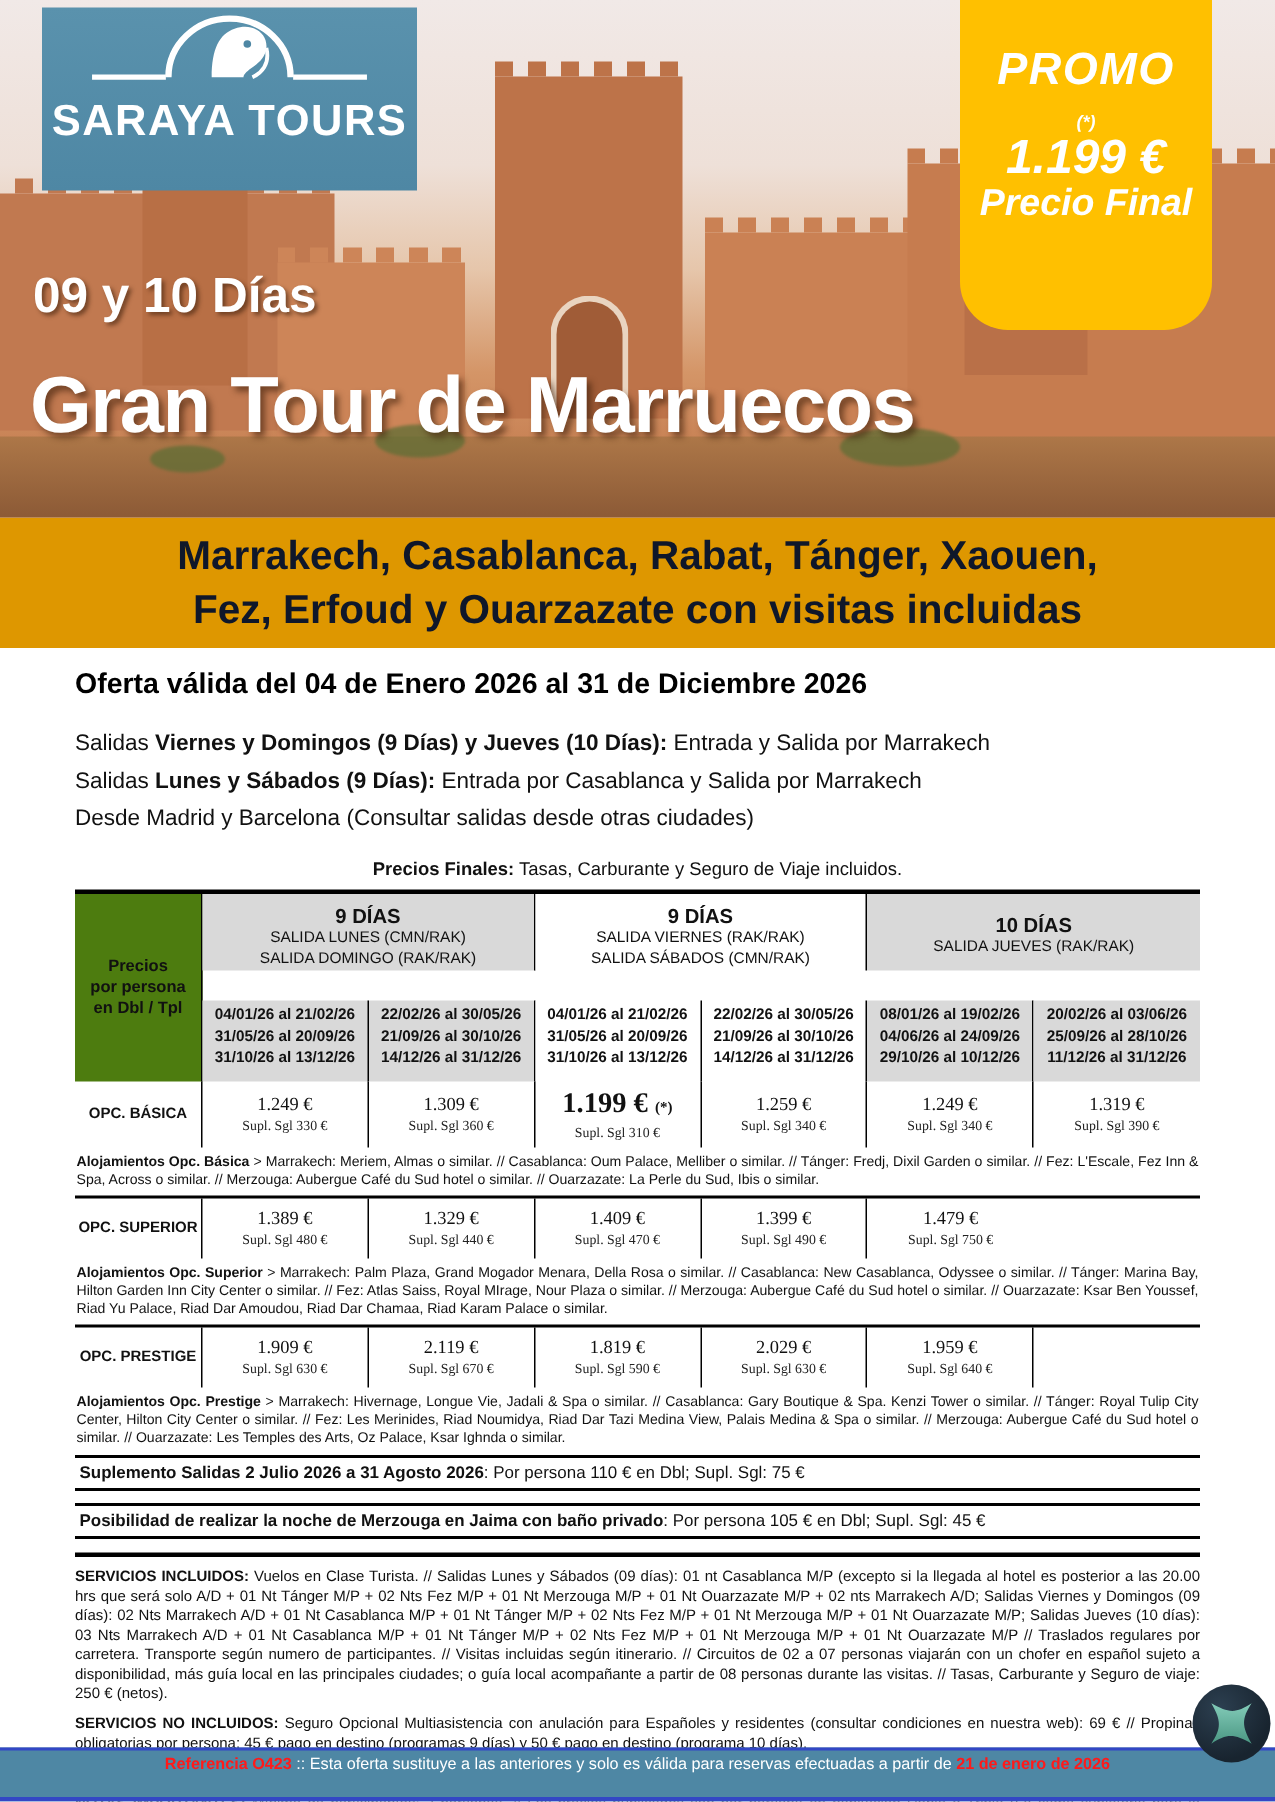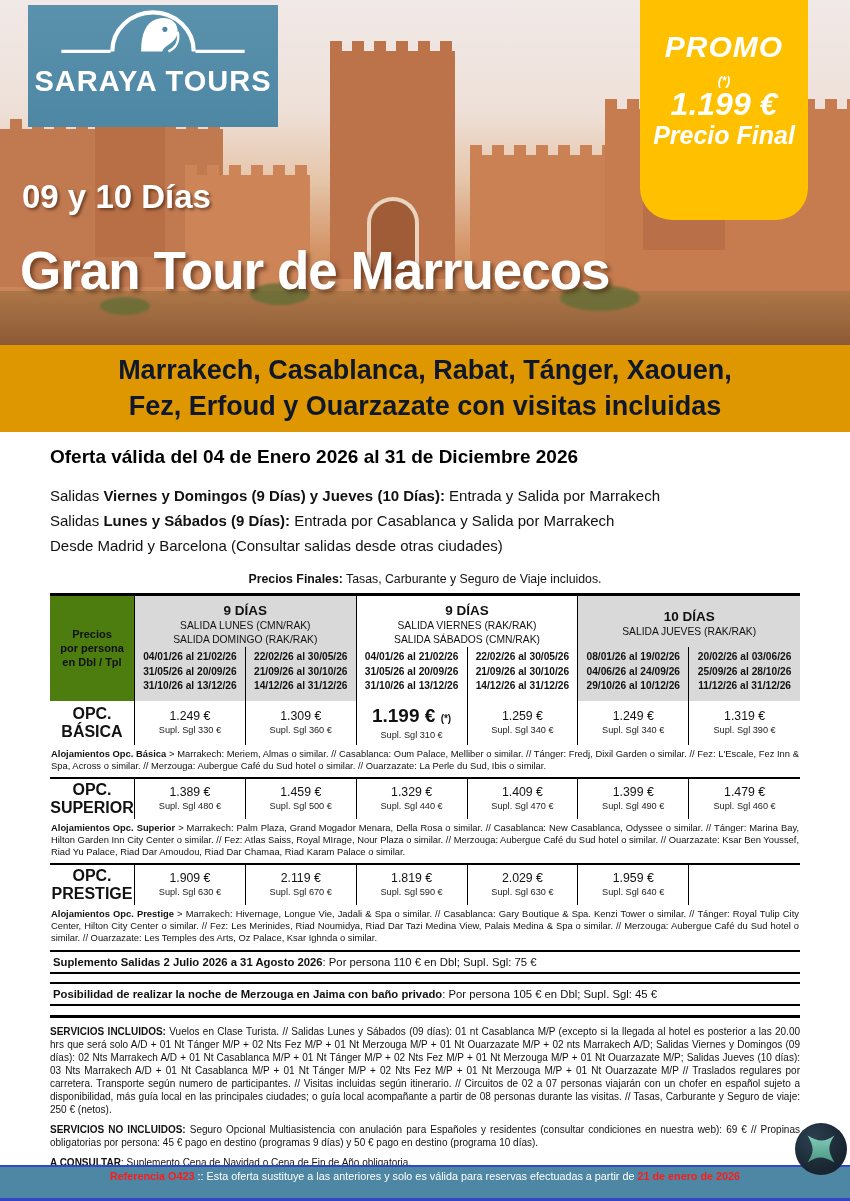--- a/index.html
+++ b/index.html
@@ -57,30 +57,30 @@
   .ptable{margin-top:7px;border-top:3px solid #000;display:grid;grid-template-columns:85px repeat(6,1fr);}
   .corner{grid-column:1;grid-row:1/3;background:#4d7c0f;border-right:1px solid #000;
     display:flex;flex-direction:column;justify-content:center;align-items:center;
     font-weight:bold;font-size:11px;line-height:14px;text-align:left;}
   .ghead{grid-row:1;text-align:center;padding-top:6px;min-height:50px;box-sizing:border-box;}
   .g1{grid-column:2/4;background:#d9d9d9;border-right:1px solid #000;}
   .g2{grid-column:4/6;background:#fff;border-right:1px solid #000;}
   .g3{grid-column:6/8;background:#d9d9d9;display:flex;flex-direction:column;justify-content:center;padding-top:4px;}
   .gtitle{font-weight:bold;font-size:13.5px;line-height:17px;}
   .gsub{font-weight:normal;font-size:10.3px;line-height:14px;}
-  .dcell{grid-row:2;text-align:center;padding:3px 0 7px;font-weight:bold;font-size:10.2px;line-height:14.5px;}
+  .dcell{grid-row:2;text-align:center;padding:3px 0 7px;font-weight:bold;font-size:10.2px;line-height:14.5px;margin-top:20px;}
   .dcell span{display:block;}
   .dcell.bg{background:#d9d9d9;}
   .dcell.bw{background:#fff;}
   .vline{border-right:1px solid #000;}
   .brow{display:grid;grid-template-columns:85px repeat(6,1fr);align-items:center;min-height:40px;}
   .brow.bt{border-top:2px solid #000;}
-  .rlabel{font-weight:bold;font-size:16px;text-align:center;border-right:1px solid #000;
+  .rlabel{font-weight:bold;font-size:10px;text-align:center;border-right:1px solid #000;
     align-self:stretch;display:flex;align-items:center;justify-content:center;}
-  .pcell{text-align:center;align-self:stretch;display:flex;flex-direction:column;justify-content:center;padding:4px 0;}
+  .pcell{text-align:center;align-self:stretch;display:flex;flex-direction:column;justify-content:center;padding:4px 0;font-family:Liberation Serif, serif;}
   .pv{font-size:12.3px;line-height:15px;}
   .ps{font-size:9.2px;line-height:12px;color:#222;}
   .pcell.big .pv{font-size:19px;font-weight:bold;line-height:21px;}
   .star{font-size:10px;font-weight:bold;}
   .note{font-size:9.4px;line-height:12px;text-align:justify;margin:3px 1px 5px;}
   .xrow{border-top:2px solid #000;border-bottom:2px solid #000;padding:4px 3px;font-size:11.3px;margin-top:6px;}
   .xrow + .xrow{margin-top:8px;}
   .thick{height:3px;background:#000;margin:9px 0 6px;}
   .para{font-size:10px;line-height:13.1px;text-align:justify;margin:7px 0 0;}
   b{font-weight:bold;}
@@ -235,38 +235,34 @@
   </div>
   <div class="note"><b>Alojamientos Opc. Básica</b><span> &gt; Marrakech: Meriem, Almas o similar. // Casablanca: Oum Palace, Melliber o similar. // Tánger: Fredj, Dixil Garden o similar. // Fez: L'Escale, Fez Inn &amp; Spa, Across o similar. // Merzouga: Aubergue Café du Sud hotel o similar. // Ouarzazate: La Perle du Sud, Ibis o similar.</span></div>
 
   <div class="brow bt">
     <div class="rlabel">OPC. SUPERIOR</div>
     <div class="pcell vline">
         <span class="pv">1.389 €</span>
         <span class="ps">Supl. Sgl 480 €</span>
       </div>
     <div class="pcell vline">
-        <span class="pv">1.459 €</span>
-        <span class="ps">Supl. Sgl 500 €</span>
-      </div>
-    <div class="pcell vline">
         <span class="pv">1.329 €</span>
         <span class="ps">Supl. Sgl 440 €</span>
       </div>
     <div class="pcell vline">
         <span class="pv">1.409 €</span>
         <span class="ps">Supl. Sgl 470 €</span>
       </div>
     <div class="pcell vline">
         <span class="pv">1.399 €</span>
         <span class="ps">Supl. Sgl 490 €</span>
       </div>
     <div class="pcell">
         <span class="pv">1.479 €</span>
-        <span class="ps">Supl. Sgl 460 €</span>
+        <span class="ps">Supl. Sgl 750 €</span>
       </div>
   </div>
   <div class="note"><b>Alojamientos Opc. Superior</b><span> &gt; Marrakech: Palm Plaza, Grand Mogador Menara, Della Rosa o similar. // Casablanca: New Casablanca, Odyssee o similar. // Tánger: Marina Bay, Hilton Garden Inn City Center o similar. // Fez: Atlas Saiss, Royal MIrage, Nour Plaza o similar. // Merzouga: Aubergue Café du Sud hotel o similar. // Ouarzazate: Ksar Ben Youssef, Riad Yu Palace, Riad Dar Amoudou, Riad Dar Chamaa, Riad Karam Palace o similar.</span></div>
 
   <div class="brow bt">
     <div class="rlabel">OPC. PRESTIGE</div>
     <div class="pcell vline">
         <span class="pv">1.909 €</span>
         <span class="ps">Supl. Sgl 630 €</span>
       </div>

